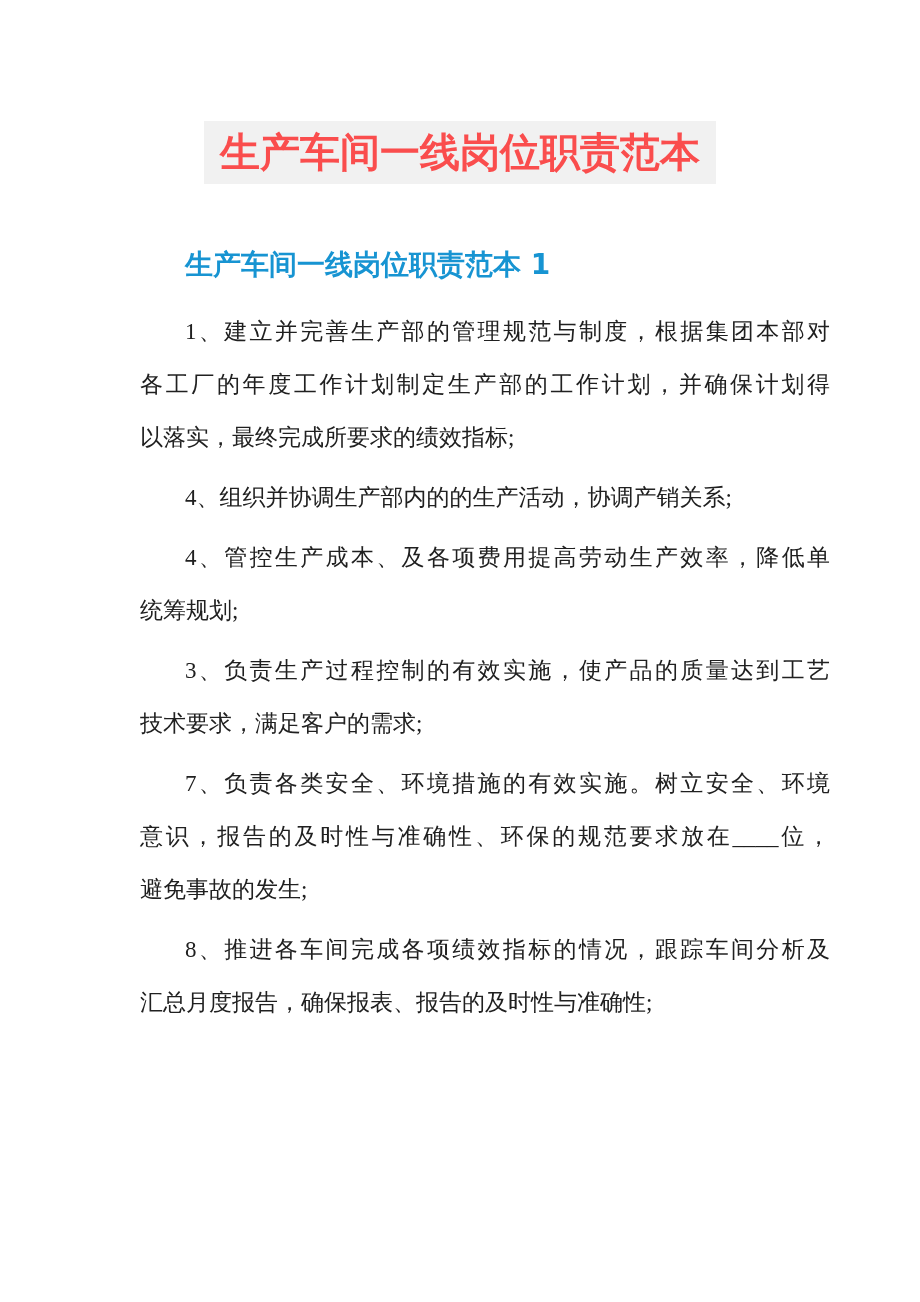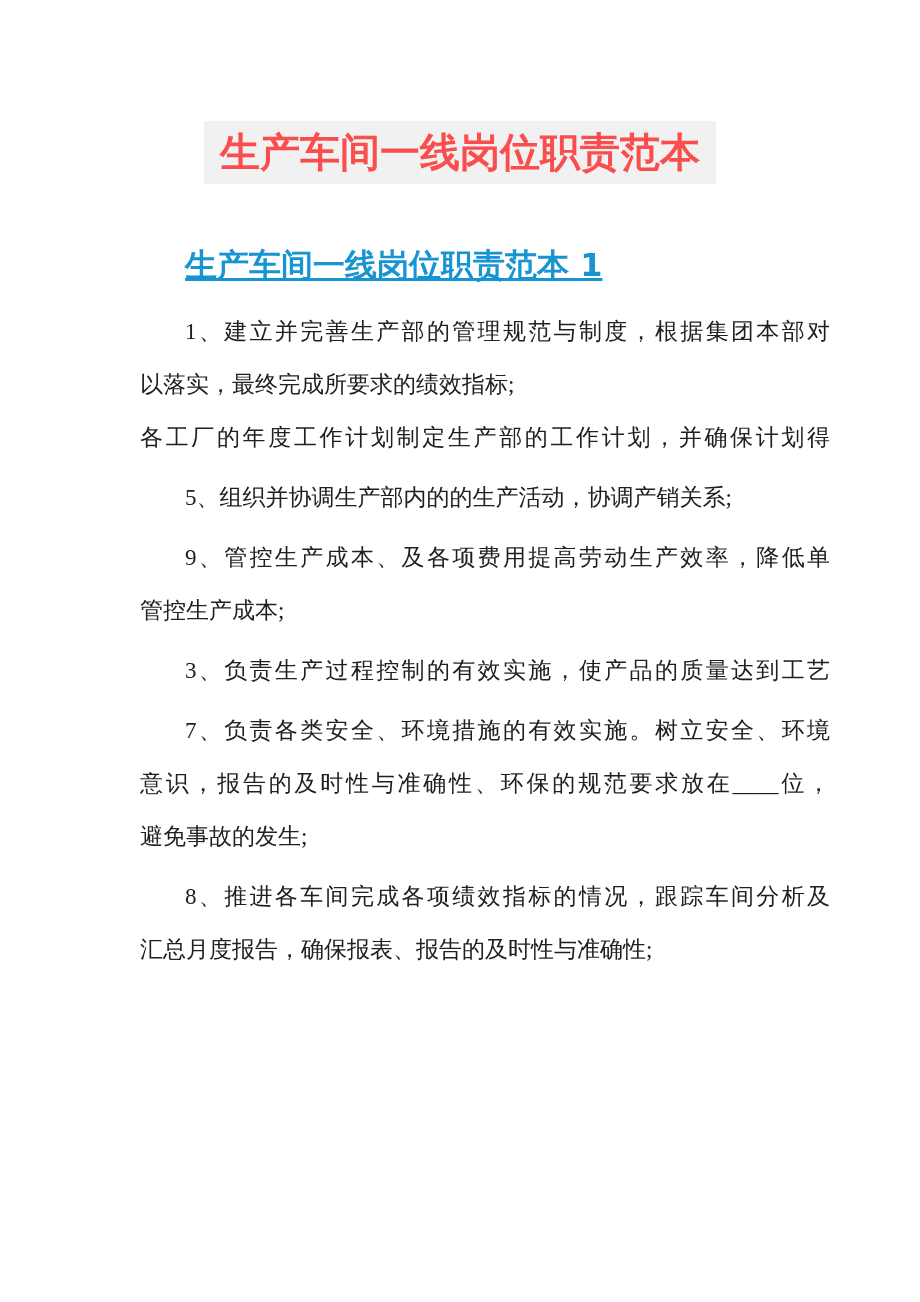--- a/index.html
+++ b/index.html
@@ -32,24 +32,23 @@
     letter-spacing: 0px;
     padding: 0 16px;
     color: var(--title-color, #fa4d4d);
     background: var(--title-bg, #f1f1f1);
     white-space: nowrap;
   }
   .doc-subtitle {
     margin: 68px 0 0 185px;
     font-family: "DejaVu Sans", sans-serif;
     font-weight: bold;
-    font-size: 32px;
+    font-size: 28px;
     line-height: 26px;
     color: var(--subtitle-color, #1794d2);
-    text-decoration: underline;
   }
   .doc-body {
     margin: 27px 16px 0 140px;
     width: 690px;
     font-size: 23px;
     color: var(--body-color, #202020);
   }
   .para {
     margin: 0 0 7px 0;
   }
@@ -74,32 +73,33 @@
   <div class="title-wrap">
     <span class="doc-title">生产车间一线岗位职责范本</span>
   </div>
 
   <div class="doc-subtitle">生产车间一线岗位职责范本 1</div>
 
   <div class="doc-body">
 
   <div class="para">
         <div class="line first fill">1、建立并完善生产部的管理规范与制度，根据集团本部对</div>
+        <div class="line fill">各工厂的年度工作计划制定生产部的工作计划，并确保计划得</div>
         <div class="line">以落实，最终完成所要求的绩效指标;</div>
-        <div class="line fill">各工厂的年度工作计划制定生产部的工作计划，并确保计划得</div>
       </div>
       <div class="para">
-        <div class="line first">5、组织并协调生产部内的的生产活动，协调产销关系;</div>
+        <div class="line first">4、组织并协调生产部内的的生产活动，协调产销关系;</div>
       </div>
       <div class="para">
-        <div class="line first fill">9、管控生产成本、及各项费用提高劳动生产效率，降低单</div>
-        <div class="line">管控生产成本;</div>
+        <div class="line first fill">4、管控生产成本、及各项费用提高劳动生产效率，降低单</div>
+        <div class="line">统筹规划;</div>
       </div>
       <div class="para">
         <div class="line first fill">3、负责生产过程控制的有效实施，使产品的质量达到工艺</div>
+        <div class="line">技术要求，满足客户的需求;</div>
       </div>
       <div class="para">
         <div class="line first fill">7、负责各类安全、环境措施的有效实施。树立安全、环境</div>
         <div class="line fill">意识，报告的及时性与准确性、环保的规范要求放在____位，</div>
         <div class="line">避免事故的发生;</div>
       </div>
       <div class="para">
         <div class="line first fill">8、推进各车间完成各项绩效指标的情况，跟踪车间分析及</div>
         <div class="line">汇总月度报告，确保报表、报告的及时性与准确性;</div>
       </div>

